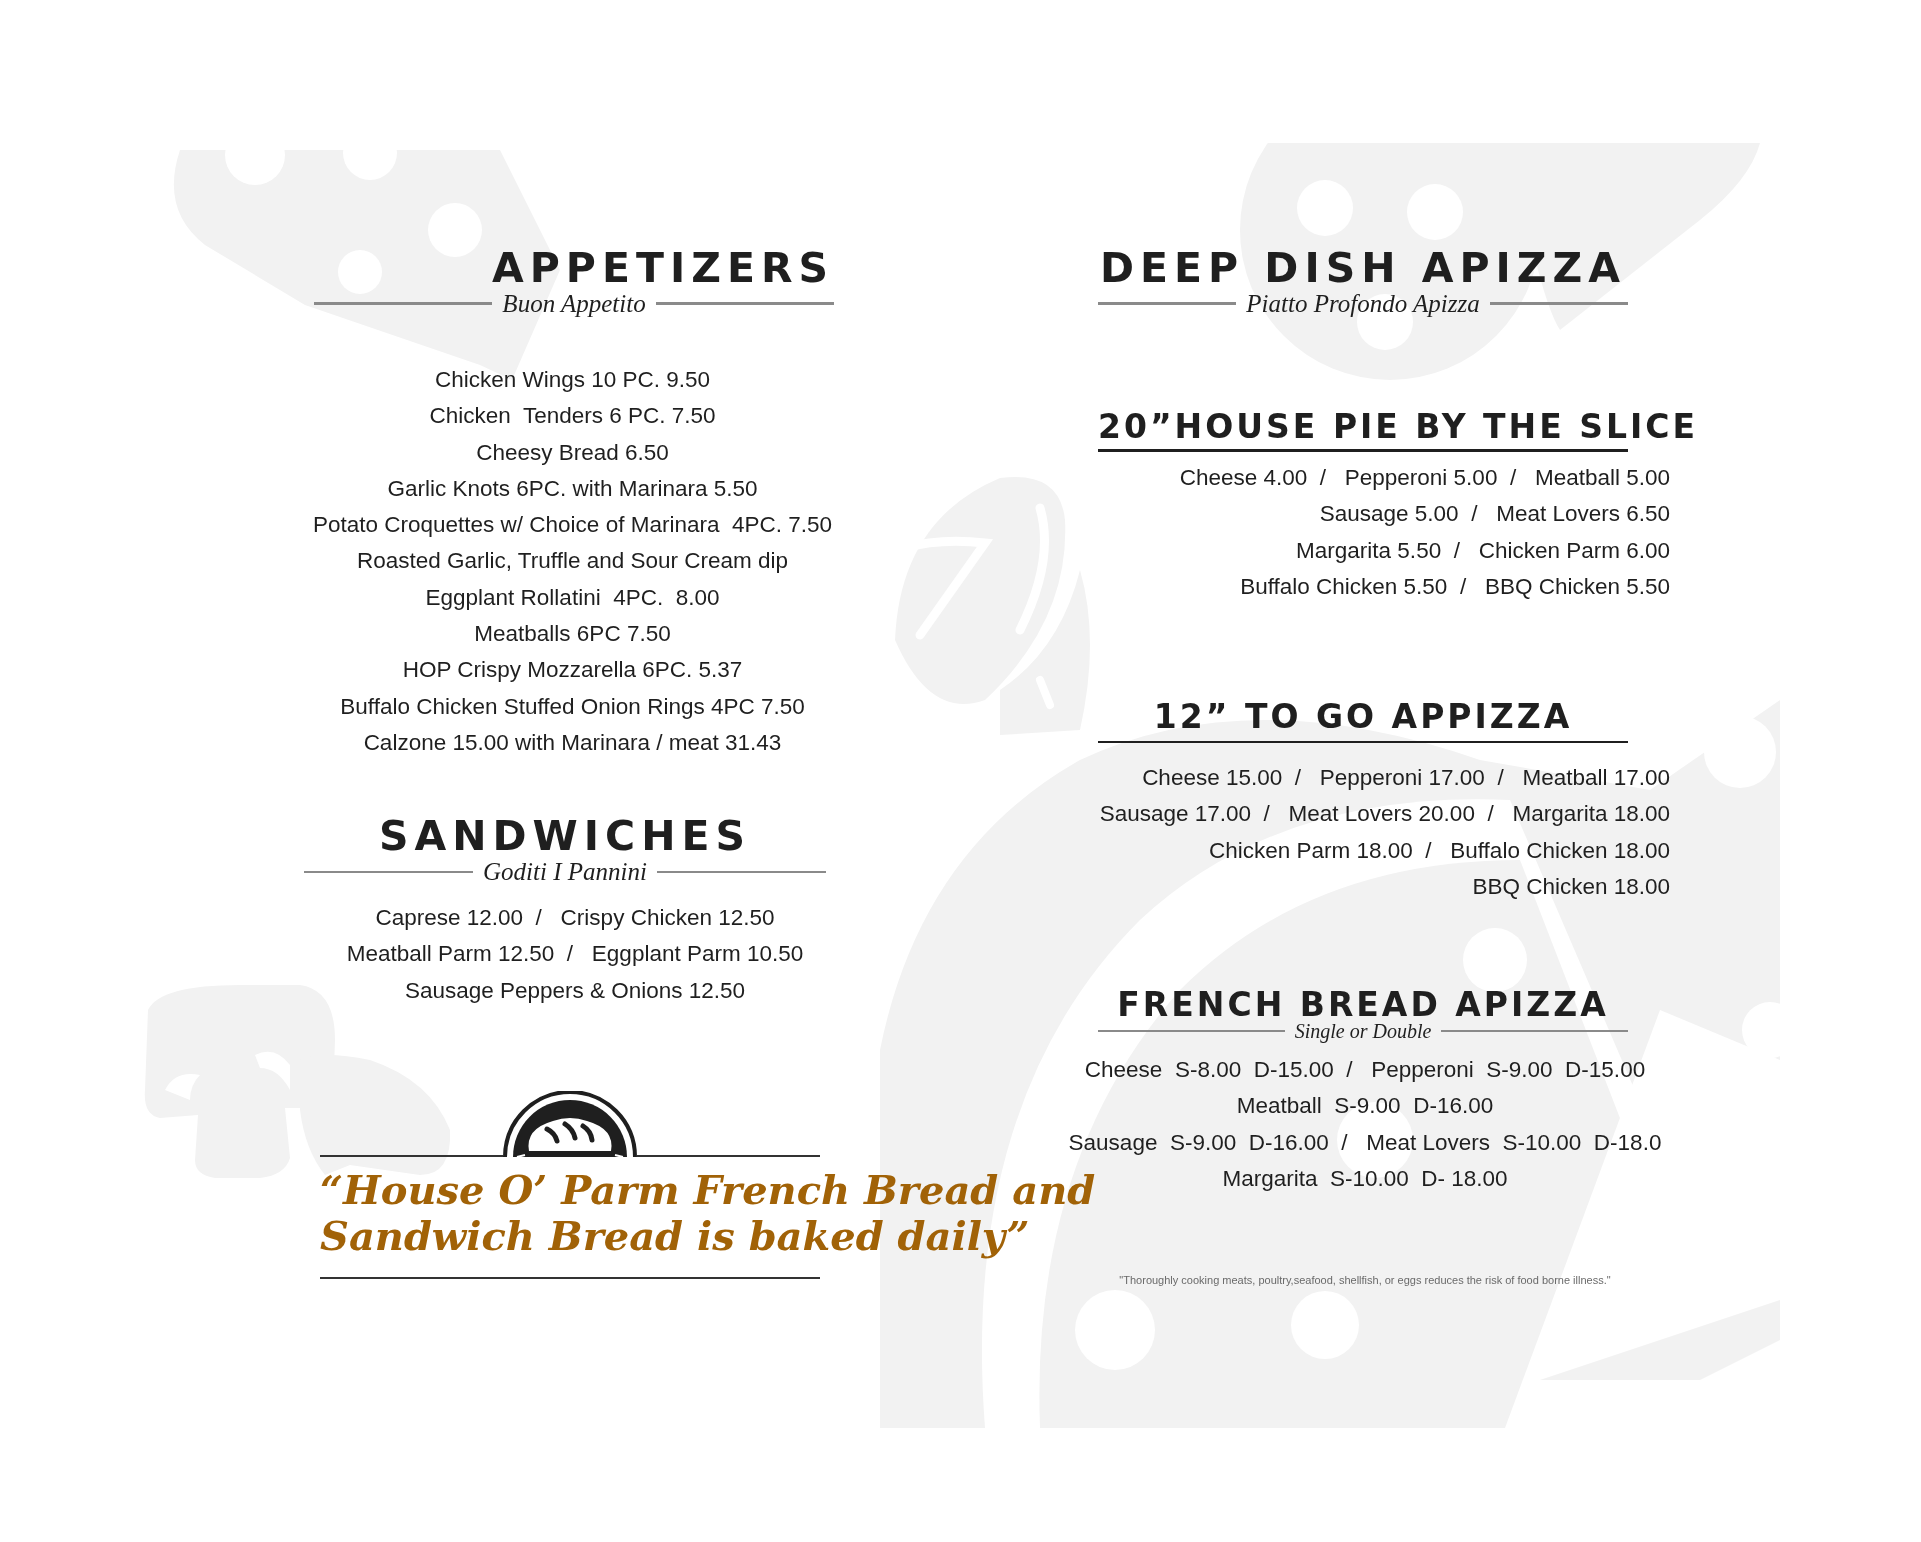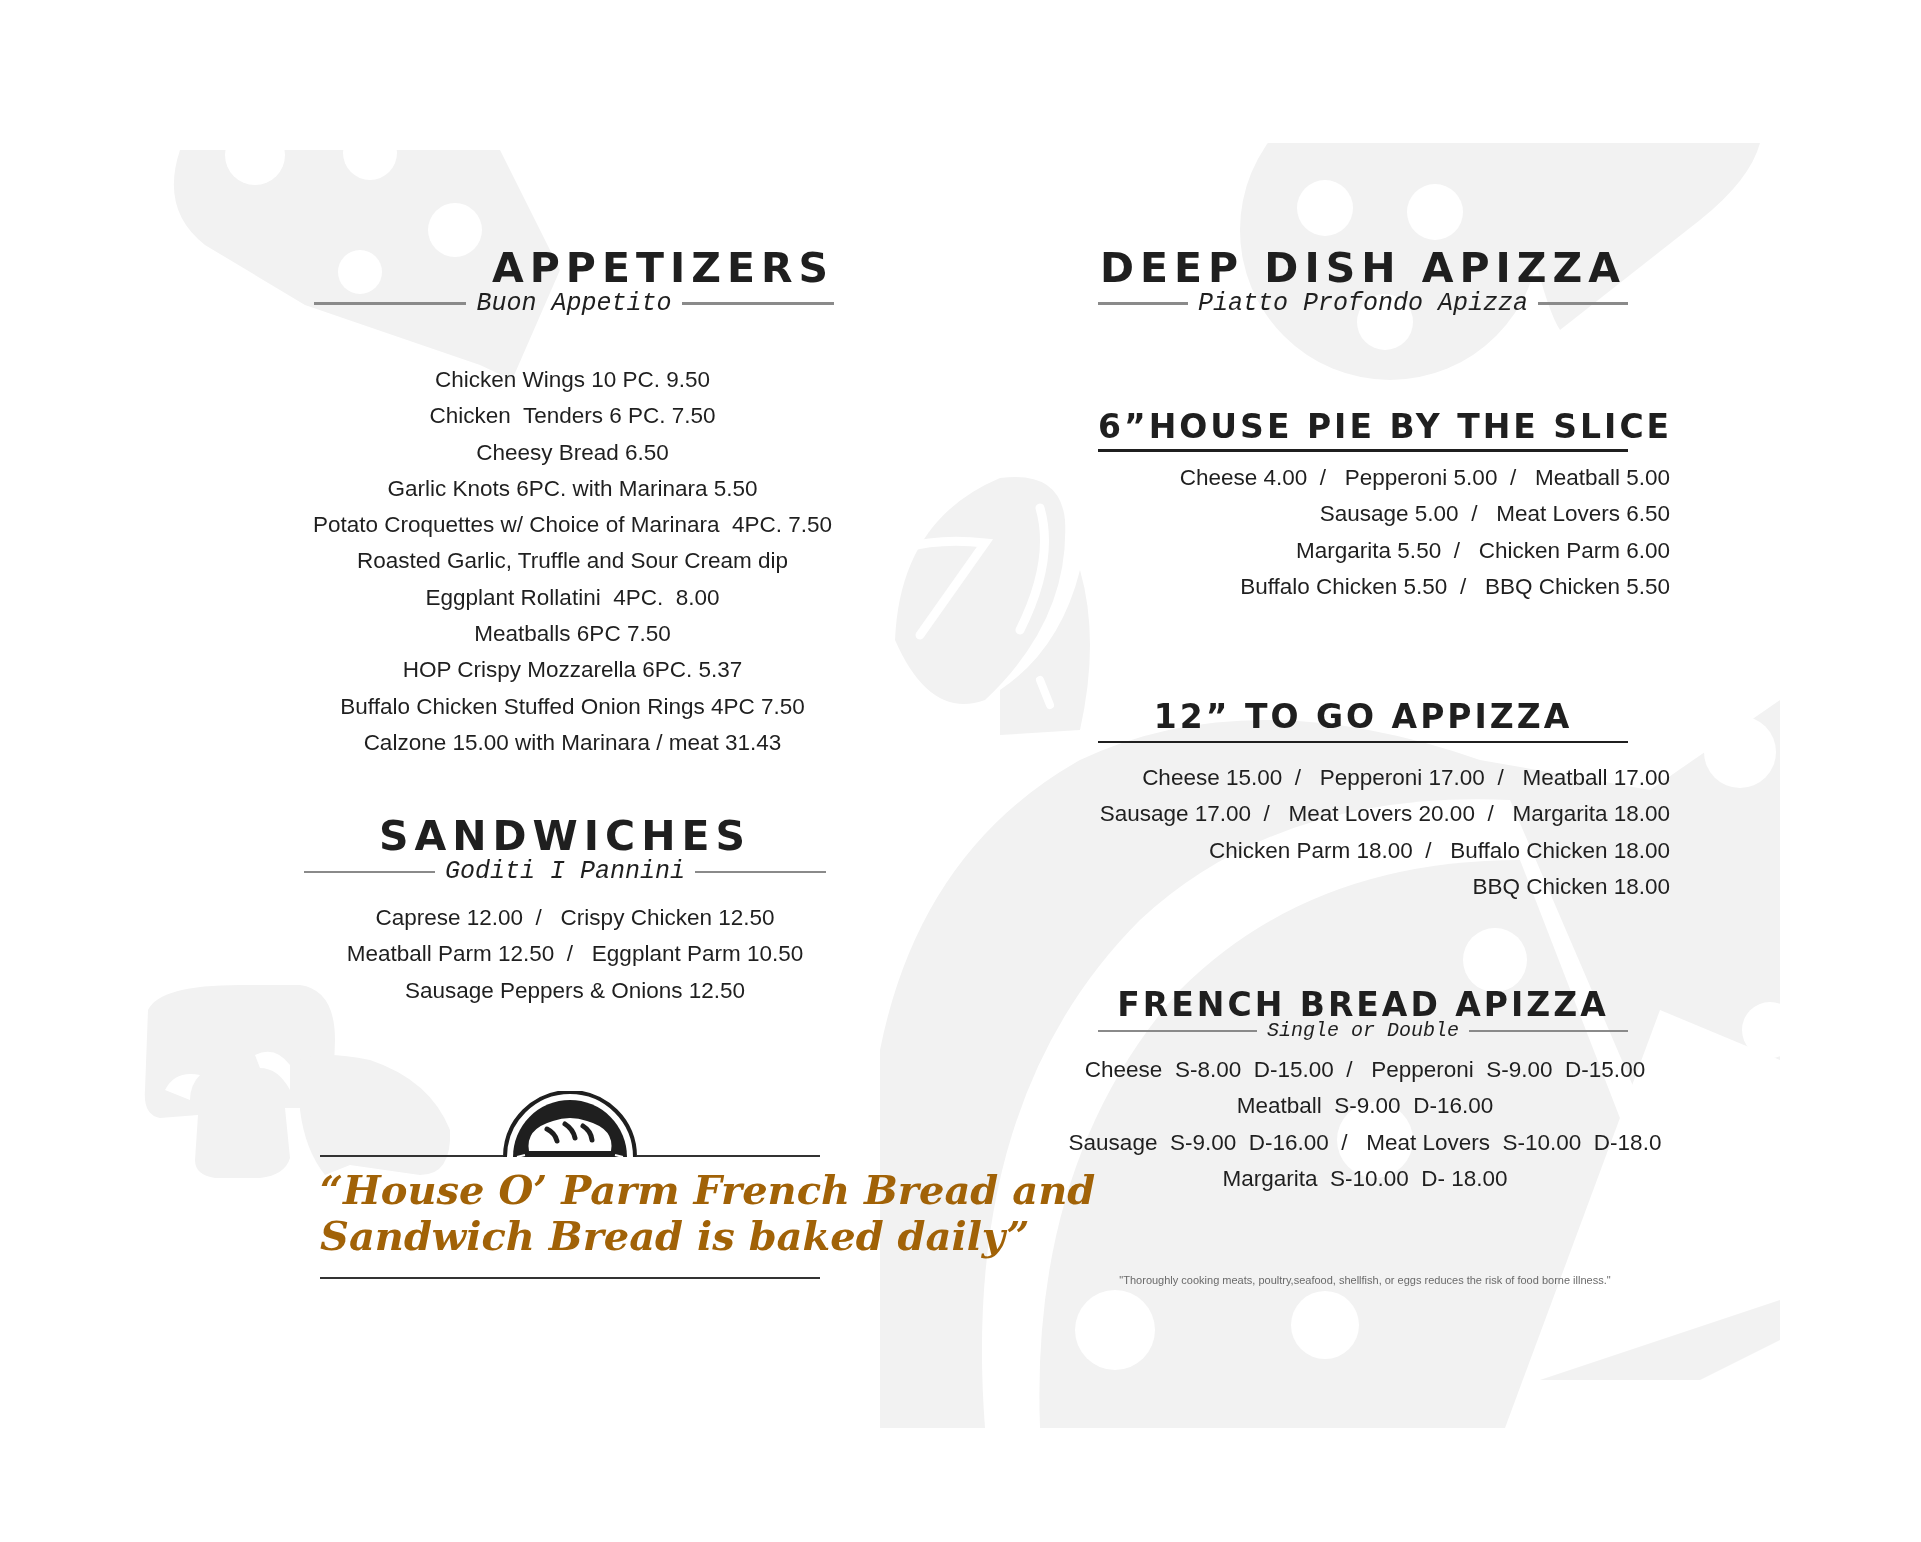--- a/index.html
+++ b/index.html
@@ -17,21 +17,21 @@
     white-space: nowrap;
   }
   .h2 {
     font-family: "DejaVu Sans", sans-serif; font-weight: bold;
     font-size: 33px; letter-spacing: 3px; color: #1f1f1f; line-height: 1;
     white-space: nowrap;
   }
   .sub-row { display: flex; align-items: center; justify-content: center; gap: 10px; }
   .sub-line { flex: 1; height: 3px; background: #8a8a8a; }
   .script {
-    font-family: Liberation Mono, monospace; font-style: italic;
+    font-family: Liberation Serif, serif; font-style: italic;
     font-size: 25px; color: #1f1f1f; white-space: nowrap; line-height: 1;
   }
   .underline { height: 3px; background: #1f1f1f; }
   .items { margin: 0; padding: 0; list-style: none; }
   .items li {
     font-family: "Liberation Sans", sans-serif; font-size: 22.5px;
     color: #1f1f1f; height: 36.3px; line-height: 36.3px; white-space: pre;
   }
   .quote {
     font-family: "DejaVu Serif", serif; font-style: italic; font-weight: bold;
@@ -167,21 +167,21 @@
   <div style="position:absolute; left:38px; top:8px; width:530px; text-align:center;">
     <div class="h1">DEEP DISH APIZZA</div>
     <div class="sub-row" style="margin-top:2px;">
       <div class="sub-line"></div>
       <div class="script">Piatto Profondo Apizza</div>
       <div class="sub-line"></div>
     </div>
   </div>
 
   <div style="position:absolute; left:38px; top:170px; width:530px; text-align:center;">
-    <div class="h2">6”HOUSE PIE BY THE SLICE</div>
+    <div class="h2">20”HOUSE PIE BY THE SLICE</div>
     <div class="underline" style="margin-top:6px;"></div>
   </div>
   <ul class="items" style="position:absolute; left:0; top:220px; width:610px; text-align:right;">
     <li>Cheese 4.00  /   Pepperoni 5.00  /   Meatball 5.00</li>
     <li>Sausage 5.00  /   Meat Lovers 6.50</li>
     <li>Margarita 5.50  /   Chicken Parm 6.00</li>
     <li>Buffalo Chicken 5.50  /   BBQ Chicken 5.50</li>
   </ul>
 
   <div style="position:absolute; left:38px; top:460px; width:530px; text-align:center;">

